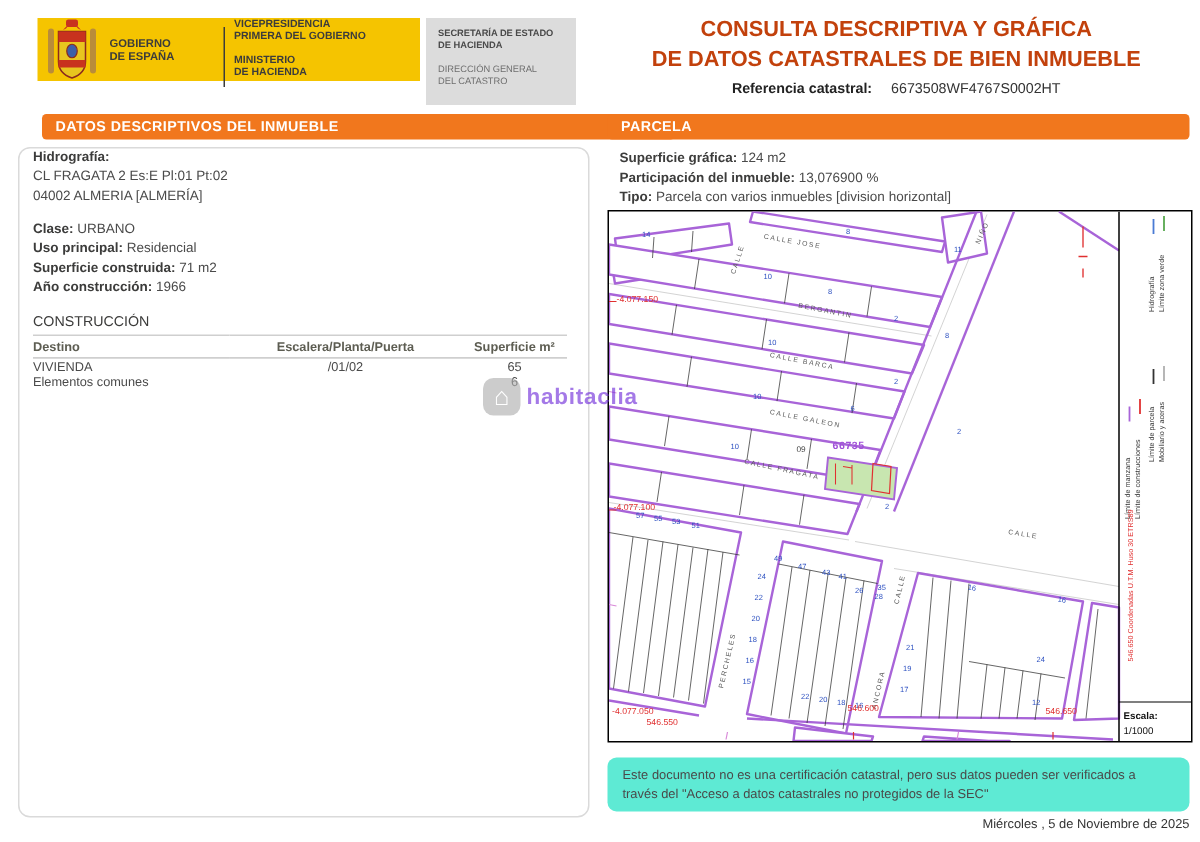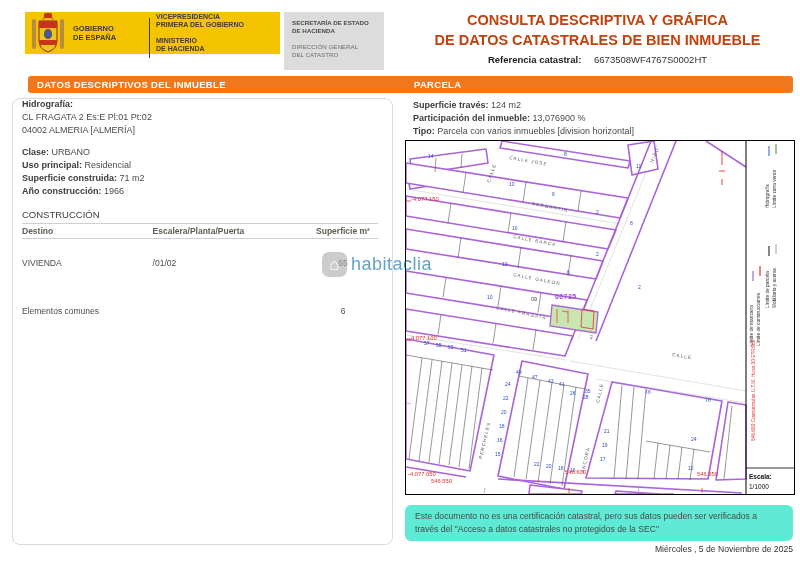--- a/index.html
+++ b/index.html
@@ -32,23 +32,23 @@
 
   
   .left-box{position:absolute;left:12px;top:98px;width:379px;height:445px;border:1px solid #DADADA;border-radius:8px;}
   .left-content{position:absolute;left:22px;top:98px;width:360px;font-size:9px;color:#4a4a4a;}
   .line{line-height:13px;}
   .lab{font-weight:bold;color:#3C3C3B;}
   .gap{height:9px;}
   .constr-title{font-weight:normal;color:#3C3C3B;font-size:9.5px;margin:2px 0 3px 0;}
   table.constr{width:356px;border-collapse:collapse;font-size:8.5px;color:#4a4a4a;}
   table.constr th{font-weight:bold;color:#5d5d52;text-align:left;border-top:1px solid #cfcfcf;border-bottom:1px solid #cfcfcf;padding:2px 0;}
-  table.constr th.c,table.constr td.c{}
+  table.constr th.c,table.constr td.c{text-align:center;}
   table.constr th.r,table.constr td.r{text-align:center;width:70px;}
-  table.constr td{padding:19px 0;}
+  table.constr td{padding:0 0;}
 
   
   .right-fields{position:absolute;left:413px;top:99px;width:380px;font-size:9px;color:#4a4a4a;}
   .map-box{position:absolute;left:405px;top:140px;width:388px;height:353px;border:1px solid #000;background:#fff;}
   svg text{font-family:"Liberation Sans",sans-serif;}
   .ml-street{fill:#5a5a5a;font-size:4.6px;letter-spacing:1.1px;}
   .ml-num{fill:#2B4FC0;font-size:5px;}
   .ml-red{fill:#E03030;font-size:5.8px;}
   .ml-purple{fill:#A050D8;font-size:7px;font-weight:bold;letter-spacing:.4px;}
   .ml-black{fill:#444;font-size:5.5px;}
@@ -60,21 +60,21 @@
   .esc{font-size:6.5px;fill:#111;}
   .esc.b{font-weight:bold;}
 
   
   .note-box{position:absolute;left:405px;top:505px;width:388px;height:36px;background:#5eead4;border-radius:6px;font-size:8.6px;color:#4a4a4a;line-height:13px;padding:5px 10px;box-sizing:border-box;}
   .date-line{position:absolute;right:7px;top:544px;font-size:8.6px;color:#333;}
 
   
   .watermark{position:absolute;left:322px;top:252px;display:flex;align-items:center;opacity:.62;z-index:5;pointer-events:none;}
   .wm-logo{width:25px;height:25px;background:#ADADAD;border-radius:7px;color:#fff;font-size:17px;line-height:25px;text-align:center;margin-right:4px;}
-  .wm-text{font-size:18px;font-weight:normal;color:#0369a1;letter-spacing:.5px;}
+  .wm-text{font-size:15px;font-weight:bold;color:#6d28d9;letter-spacing:.5px;}
 </style>
 </head>
 <body>
 
 <div class="page">
 
   <div class="gov-logo">
     <div class="logo-yellow">
       <div class="arms">
         <svg width="38" height="48" viewBox="0 0 38 48">
@@ -157,21 +157,21 @@
         <tr>
           <td>Elementos comunes</td>
           <td class="c"></td>
           <td class="r">6</td>
         </tr>
       </tbody>
     </table>
   </div>
 
   <div class="right-fields">
-    <div class="line"><span class="lab">Superficie través:</span> <span>124 m2</span></div>
+    <div class="line"><span class="lab">Superficie gráfica:</span> <span>124 m2</span></div>
     <div class="line"><span class="lab">Participación del inmueble:</span> <span>13,076900 %</span></div>
     <div class="line"><span class="lab">Tipo:</span> <span>Parcela con varios inmuebles [division horizontal]</span></div>
   </div>
 
   <div class="map-box">
     <svg id="map-svg" width="388" height="353" viewBox="0 0 388 353">
 
       <g>
         <path class="gray-l" d="M0,48 L215,83"></path>
         <path class="gray-l" d="M0,194 L160,219"></path>

